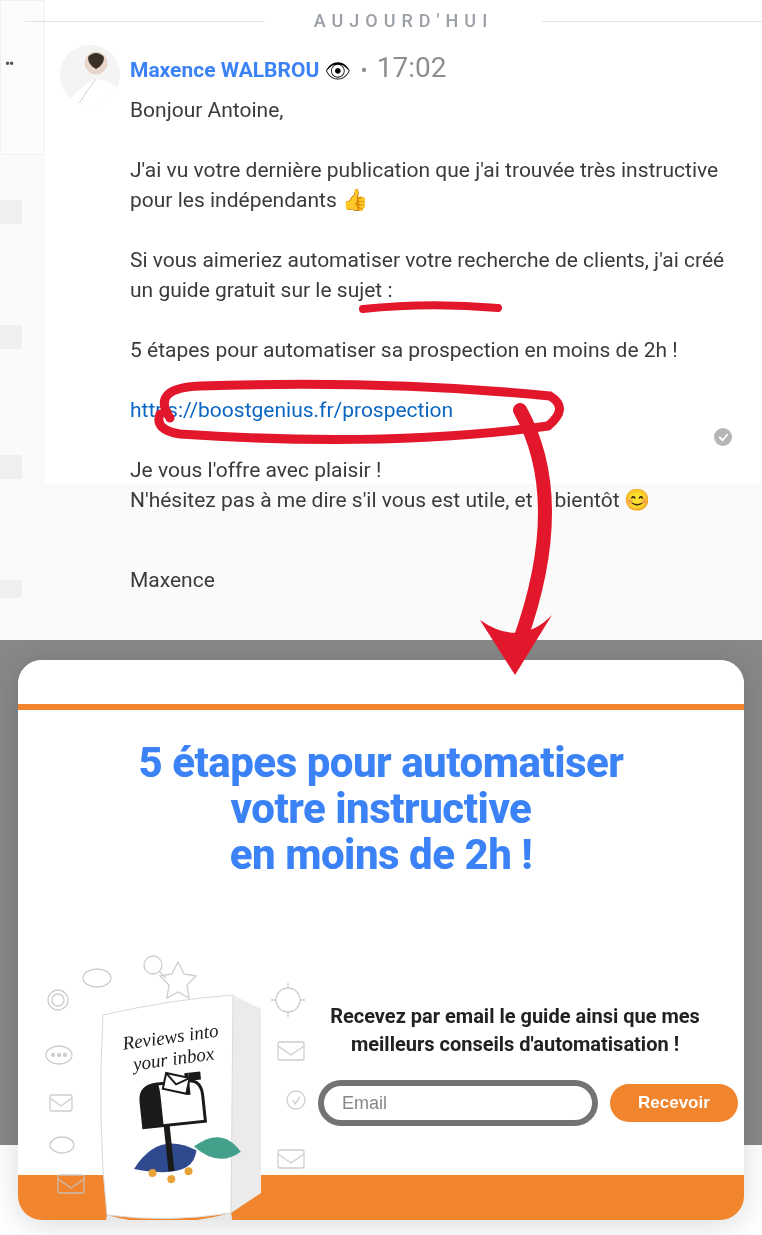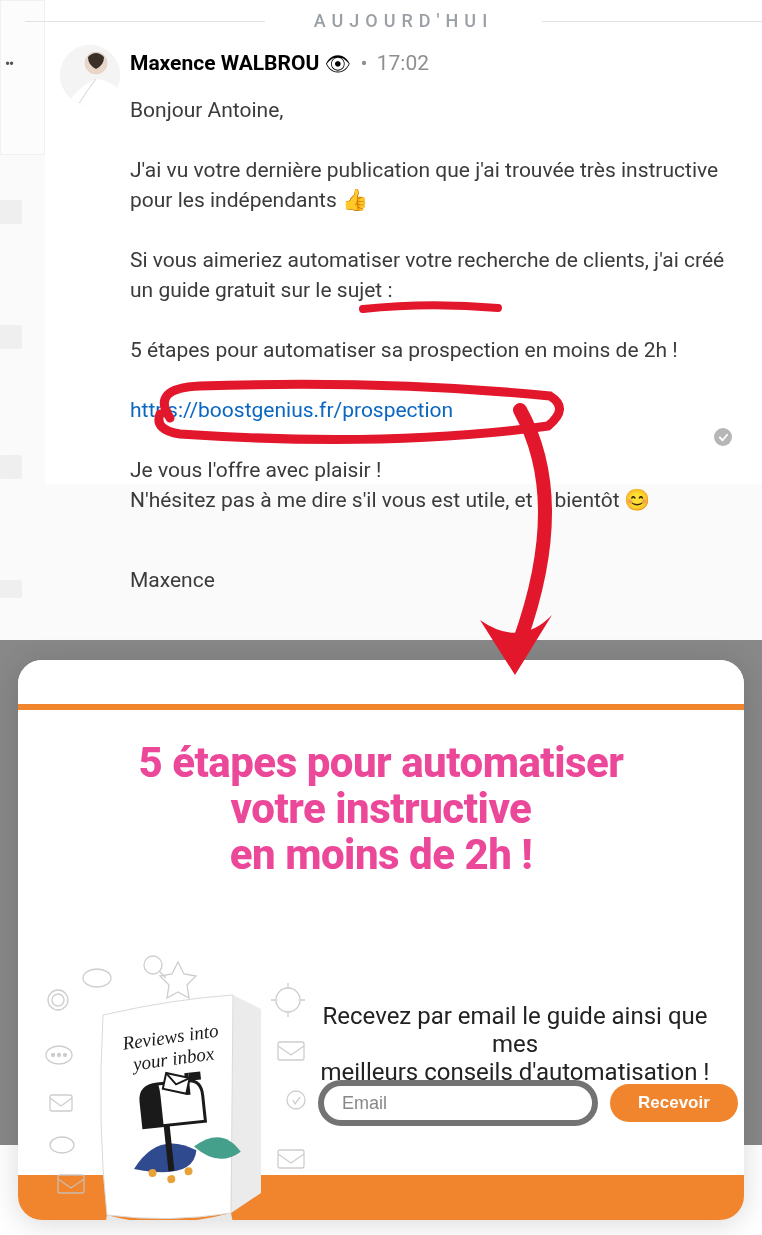--- a/index.html
+++ b/index.html
@@ -28,24 +28,24 @@
   .date-divider .line-left { left:-20px; }
   .date-divider .line-right { right:-20px; }
 
   .msg { position:absolute; left:15px; top:45px; right:15px; }
   .avatar {
     position:absolute; left:0; top:0; width:60px; height:60px; border-radius:50%;
     overflow:hidden; background:#f3f3f3;
   }
   .avatar svg { width:100%; height:100%; display:block; }
   .msg-head { position:absolute; left:70px; top:6px; font-size:21px; }
-  .sender { font-weight:700; color:#000000; }
+  .sender { font-weight:700; color:#3b82f6; }
   .eye { font-size:21px; vertical-align:middle; }
   .time-sep { color:#8f8f8f; margin:0 4px; }
-  .time { color:#8f8f8f; font-size:21px; }
+  .time { color:#8f8f8f; font-size:28px; }
   .msg-body { position:absolute; left:70px; top:50px; right:0; color:#3b3b3b; font-size:21px; line-height:30px; }
   .msg-body .link { color:#0a66c2; }
   .msg-body p { margin: 13px 0 30px 0; }
   .msg-body p.tight { margin:0; }
   .check-icon {
     position:absolute; right:30px; bottom:38px; width:18px; height:18px; border-radius:50%;
     background:#b6b6b6; display:flex; align-items:center; justify-content:center;
   }
   .check-icon svg { width:11px; height:11px; }
 
@@ -75,35 +75,35 @@
   .card {
     position:absolute; left:18px; right:18px; top:20px; height:560px;
     background:#fff; border-radius:24px; overflow:hidden;
     box-shadow:0 4px 30px rgba(0,0,0,0.15);
   }
   .card-strip { height:44px; background:#fff; }
   .card-accent { height:6px; background:#f0852d; }
   .card-body { padding: 30px 32px 0 32px; }
   .card-title {
     font-family: "Segoe UI", Roboto, Arial, sans-serif;
-    font-weight:800; font-size:42px; line-height:46px; text-align:center; color:#ec4899;
+    font-weight:800; font-size:42px; line-height:46px; text-align:center; color:#3b82f6;
     margin:0 0 40px 0; letter-spacing:-0.5px;
   }
   .card-lower { position:absolute; left:0; right:0; bottom:0; height:260px; }
   .card-lower .bg {
     position:absolute; left:0; right:0; top:35px; bottom:0;
     background: linear-gradient(to bottom, #fff 0%, #fff 180px, #f0852d 180px, #f0852d 100%);
   }
   .book {
     position:absolute; left:10px; top:-10px; width:290px; height:280px;
   }
   .book svg { width:100%; height:100%; }
   .card-subtext {
     position:absolute; left:300px; right:32px; top:42px;
-    font-size:24px; line-height:28px; font-weight:400; color:#222; text-align:center;
+    font-size:20px; line-height:28px; font-weight:700; color:#222; text-align:center;
   }
   .card-form {
     position:absolute; left:300px; right:32px; top:120px;
     display:flex; gap:12px; align-items:center;
   }
   .email-input {
     flex:1; height:46px; border:6px solid #737373; border-radius:23px;
     padding:0 18px; font-size:18px; color:#222;
   }
   .email-input::placeholder { color:#888; }

